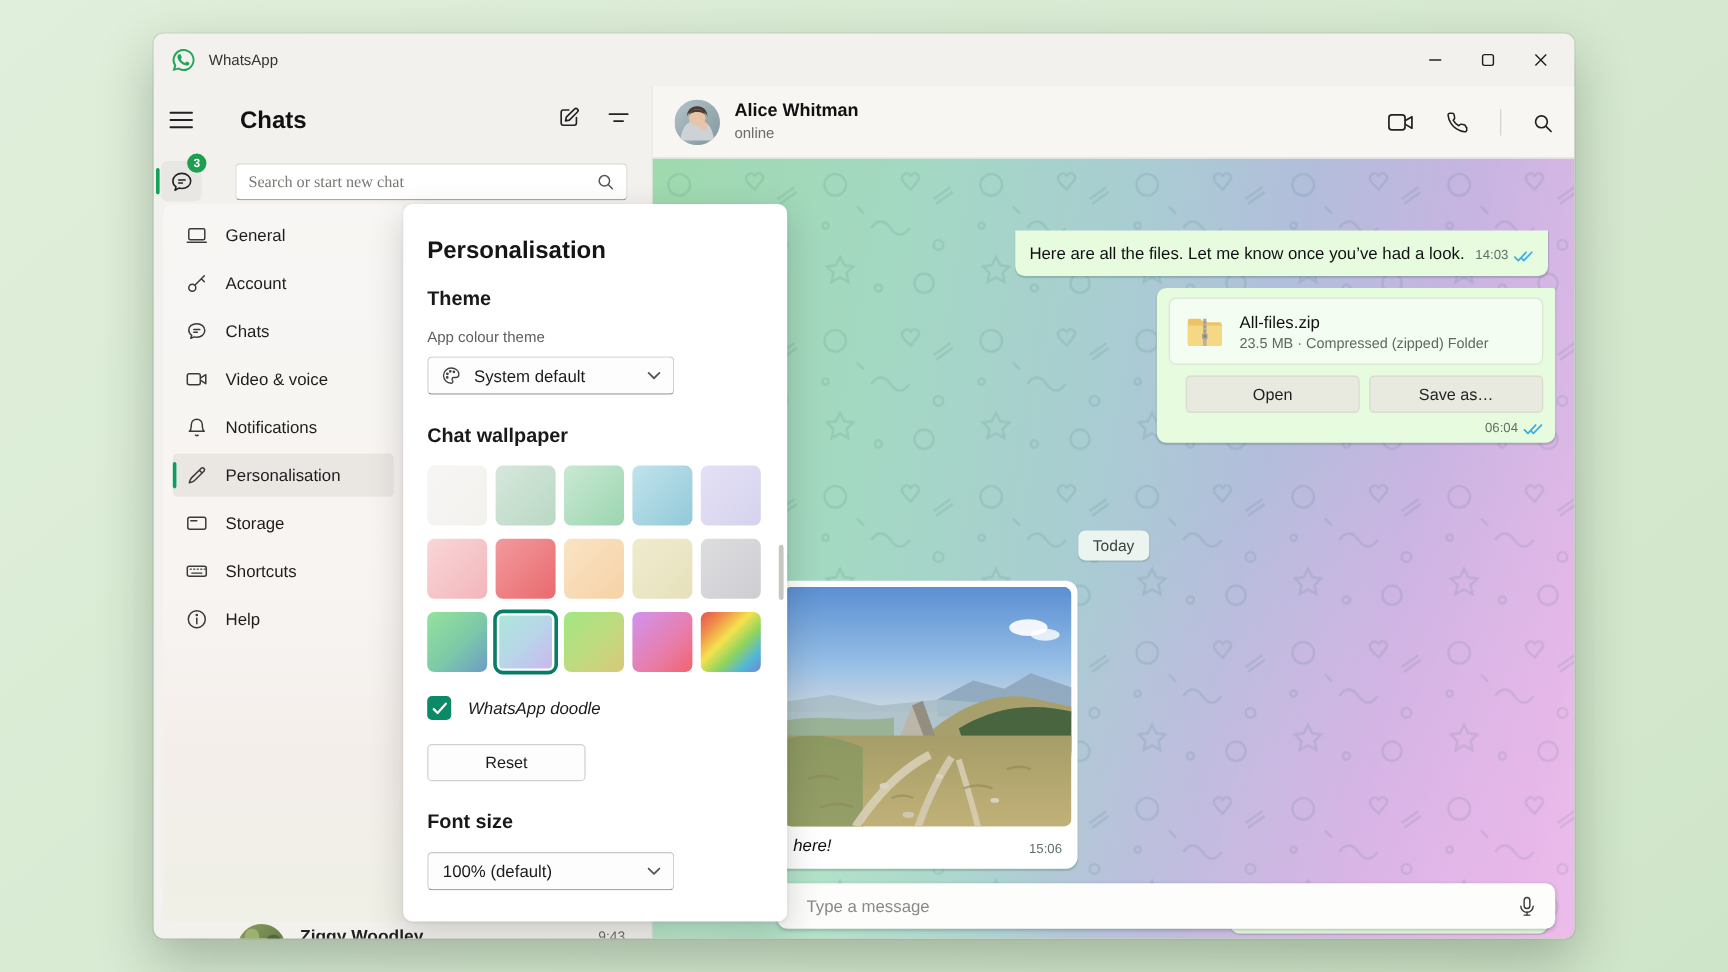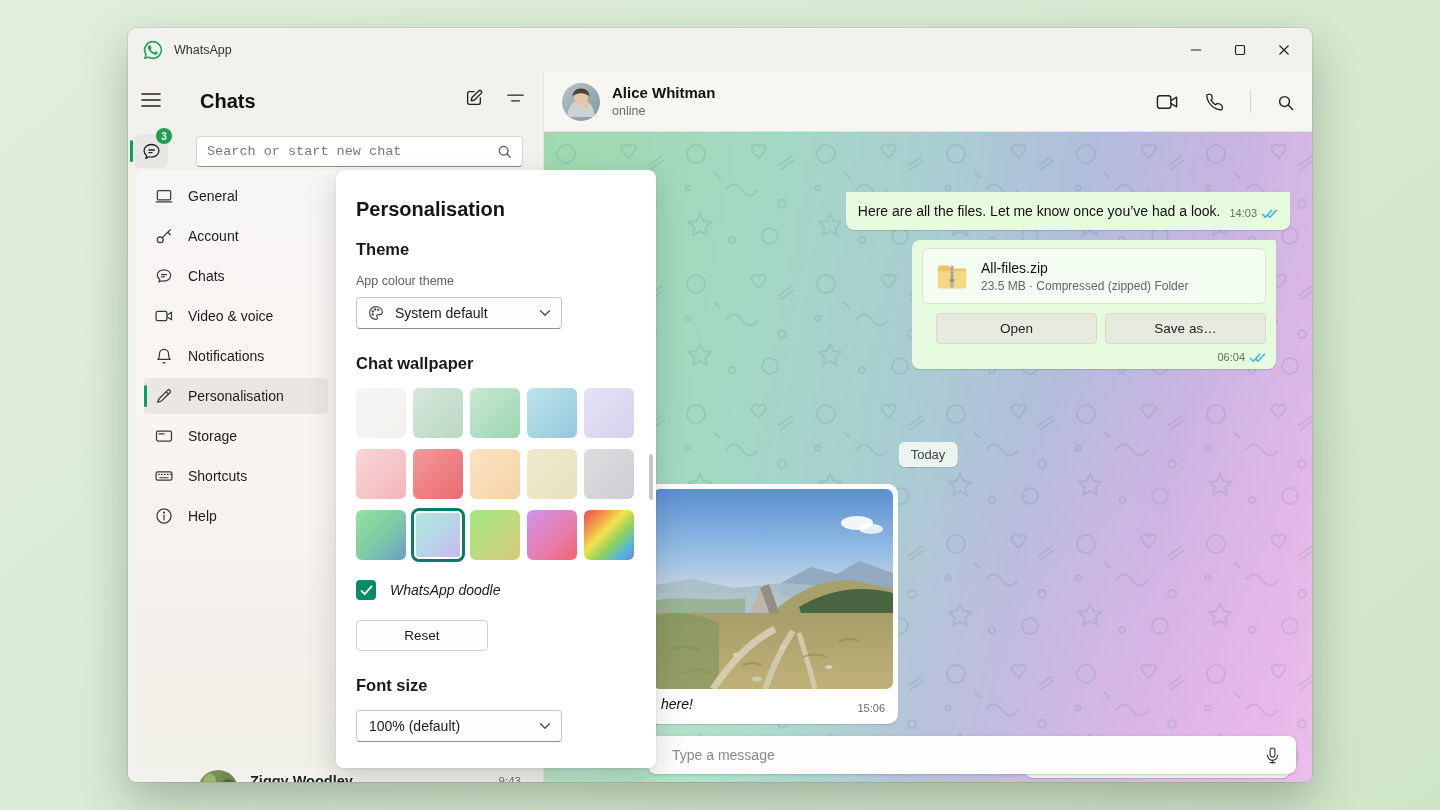--- a/index.html
+++ b/index.html
@@ -26,21 +26,21 @@
   .rail-burger { position:absolute; left:13px; top:20px; width:20px; height:16px; color:#222; }
   .rail-chats { position:absolute; left:6px; top:62px; width:34px; height:34px; background:#e9e7e4; border-radius:6px; display:flex; align-items:center; justify-content:center; color:#222; }
   .rail-activebar { position:absolute; left:2px; top:68px; width:3px; height:22px; border-radius:2px; background:#12a155; }
   .rail-badge { position:absolute; left:28px; top:56px; min-width:16px; height:16px; border-radius:8px; background:#1d9e50; color:#fff; font-size:10px; font-weight:700; display:flex; align-items:center; justify-content:center; padding:0 4px; }
   
   .chats-panel { position:absolute; left:46px; top:0; width:370px; bottom:0; background:#f3f1ee; border-right:1px solid #e6e4e0; }
   .chats-title { position:absolute; left:26px; top:18px; font-size:20px; font-weight:700; color:#111; }
   .icon-btn { color:#222; display:flex; align-items:center; justify-content:center; }
   .chats-actions { position:absolute; right:18px; top:16px; display:flex; gap:22px; }
   .search-box { position:absolute; left:22px; right:20px; top:64px; height:31px; background:#fff; border:1px solid #d8d6d3; border-bottom-color:#8f8d8a; border-radius:4px; display:flex; align-items:center; padding:0 10px; }
-  .search-box input { border:0; outline:0; flex:1; font-size:13.5px; font-family:Liberation Mono, monospace; color:#333; background:transparent; }
+  .search-box input { border:0; outline:0; flex:1; font-size:13.5px; font-family:Liberation Serif, serif; color:#333; background:transparent; }
   .search-box input::placeholder { color:#7b7975; }
   .chat-row { position:absolute; left:0; right:0; top:698px; height:70px; display:flex; align-items:flex-start; padding:0 22px 0 24px; }
   .chat-row .avatar { width:40px; height:40px; border-radius:50%; overflow:hidden; flex:none; }
   .chat-row .rowname { margin-left:12px; margin-top:3px; font-size:14.5px; font-weight:700; color:#222; }
   .chat-row .rowtime { margin-left:auto; margin-top:5px; font-size:11.5px; color:#6d6b68; }
   
   .chat-area { position:absolute; left:416px; top:0; right:0; bottom:0; }
   .chat-header { position:absolute; left:0; right:0; top:0; height:60px; background:#f7f6f3; border-bottom:1px solid #e4e2de; z-index:5; }
   .ch-avatar { position:absolute; left:18px; top:11px; width:38px; height:38px; border-radius:50%; overflow:hidden; }
   .ch-name { position:absolute; left:68px; top:12px; font-size:15px; font-weight:700; color:#111; }
@@ -55,21 +55,21 @@
       linear-gradient(100deg,#9fdaae 0%,#a4d8c4 26%,#a9cdd2 46%,#b2bedb 62%,#c7b4e1 78%,#e0b8e7 94%,#e9c2ea 100%);
   }
   .doodles { position:absolute; inset:0; width:100%; height:100%; }
   
   .bubble { position:absolute; box-shadow:0 1px 1px rgba(20,60,35,.18); }
   .bubble.out { background:#e7fbdf; }
   .msg-row { display:flex; align-items:flex-end; gap:9px; padding:11px 12px; white-space:nowrap; }
   .msg-text { font-size:14px; color:#111; }
   .msg-meta { display:flex; align-items:center; gap:4px; font-size:11px; color:#5f7166; }
   .b1 { top:60px; right:22px; border-radius:0 0 8px 8px; }
-  .b-file { top:108px; right:36px; width:364px; border-radius:8px 2px 8px 8px; padding:8px 10px 6px 10px;margin-left:32px; }
+  .b-file { top:108px; right:16px; width:332px; border-radius:8px 2px 8px 8px; padding:8px 10px 6px 10px;margin-left:32px; }
   .file-card { border:1px solid #d9e6d0; background:rgba(255,255,255,.55); border-radius:6px; padding:10px 12px; display:flex; align-items:center; gap:12px; }
   .file-name { font-size:14px; color:#111; }
   .file-meta { font-size:12px; color:#5e6a60; margin-top:3px; }
   .file-btns { display:flex; gap:8px; margin-top:9px;padding-left:14px; }
   .file-btn { flex:1; height:31px; background:#e8eae0; border:1px solid #d7d9cd; border-radius:4px; font-size:13.5px; color:#1f1f1f; display:flex; align-items:center; justify-content:center; font-family:inherit; }
   .b-file .msg-meta { justify-content:flex-end; margin-top:7px; }
   .today-pill { position:absolute; top:310px; left:50%; transform:translateX(-50%); background:rgba(240,247,241,.93); border-radius:6px; padding:5px 12px; font-size:13px; color:#3d443f; box-shadow:0 1px 1px rgba(20,60,35,.15); }
   .b-img { top:352px; left:104px; width:250px; background:#fff; border-radius:10px; padding:5px; }
   .b-img .imgwrap { width:240px; height:200px; border-radius:7px; overflow:hidden; }
   .b-img .caption-row { position:relative; height:30px; }

